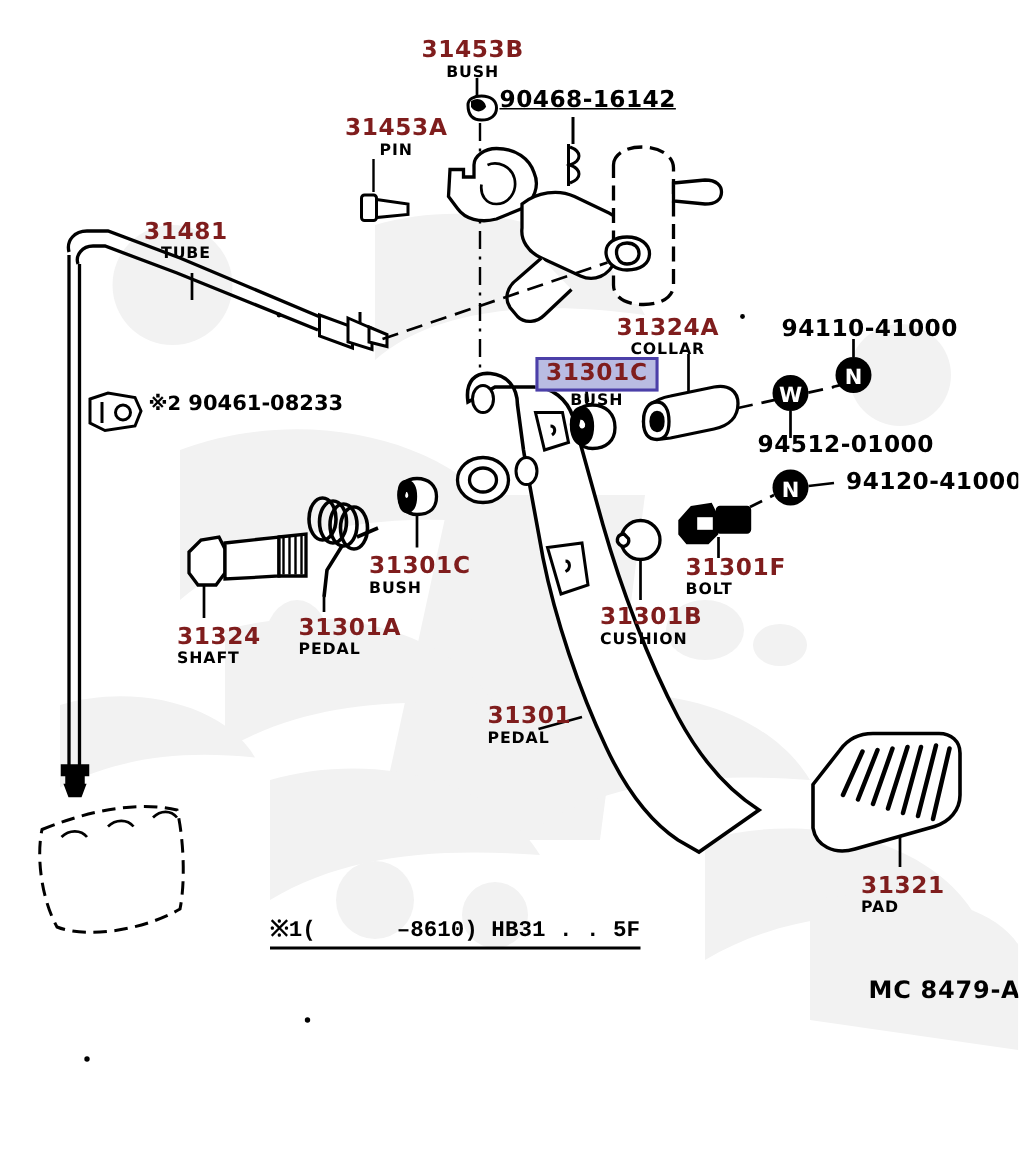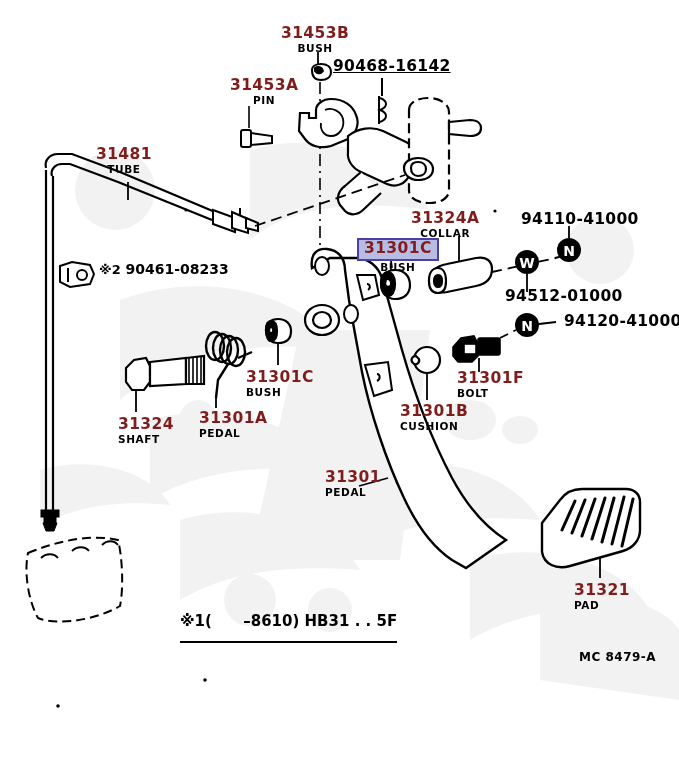--- a/index.html
+++ b/index.html
@@ -88,29 +88,30 @@
     font-family: "DejaVu Sans", sans-serif;
     font-weight: bold;
     font-size: 15px;
     color: #000000;
     line-height: 1.22;
     white-space: pre;
   }
   .footnotes .fn {
     display: block;
     border-bottom: 2px solid #000;
-    padding-bottom: 11px;
+    padding-bottom: 1px;
     margin-bottom: 1px;
+    font-family: Liberation Mono, monospace;
   }
 
   .drawing-code {
     position: absolute;
     font-family: "DejaVu Sans", sans-serif;
     font-weight: bold;
-    font-size: 12px;
+    font-size: 16px;
     letter-spacing: 0.5px;
     color: #000000;
     white-space: nowrap;
   }
 </style>
 </head>
 <body>
 
 <div id="page">
 

